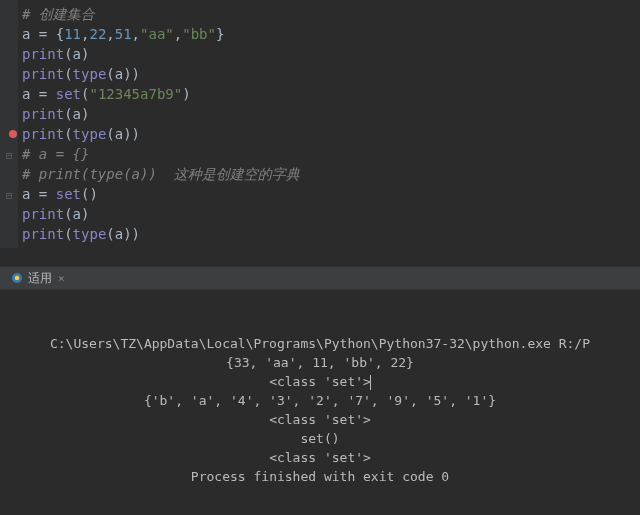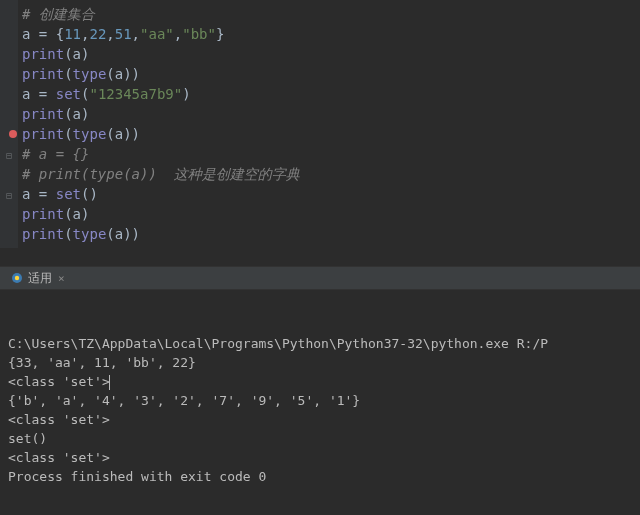--- a/index.html
+++ b/index.html
@@ -85,20 +85,21 @@
   .console {
     flex: 1 1 auto;
     background: #2b2b2b;
     color: #bbbbbb;
     padding: 6px 8px;
     font-size: 13px;
     line-height: 19px;
     white-space: pre;
     overflow: hidden;
     position: relative;
+    text-align: center;
   }
   .console .out-line { white-space: pre; }
   .caret {
     display: inline-block;
     width: 1px;
     height: 15px;
     background: #bbbbbb;
     vertical-align: middle;
     margin-left: -1px;
   }

